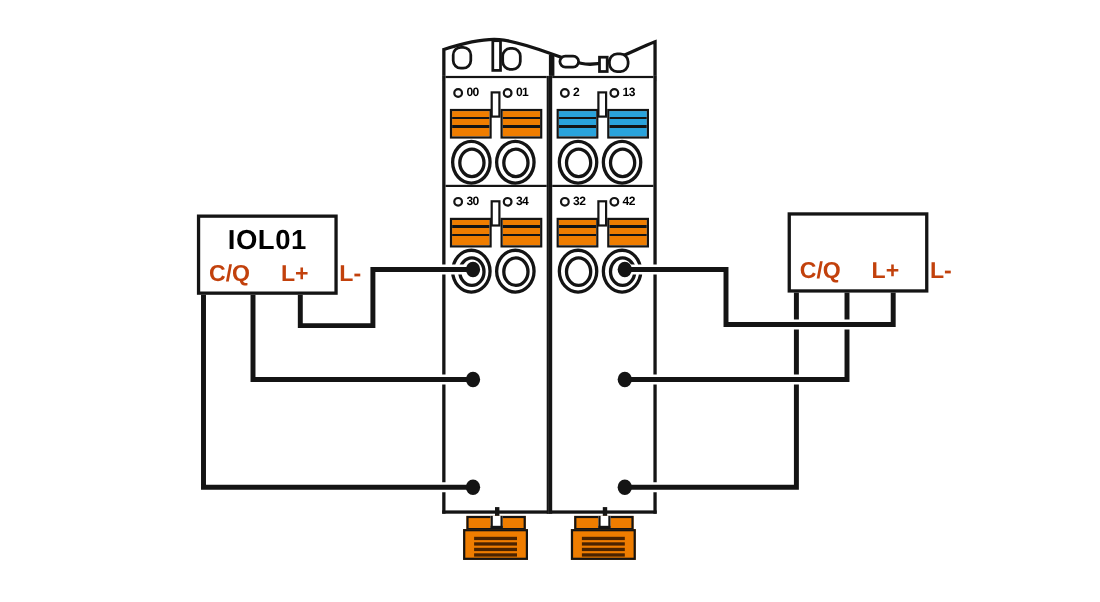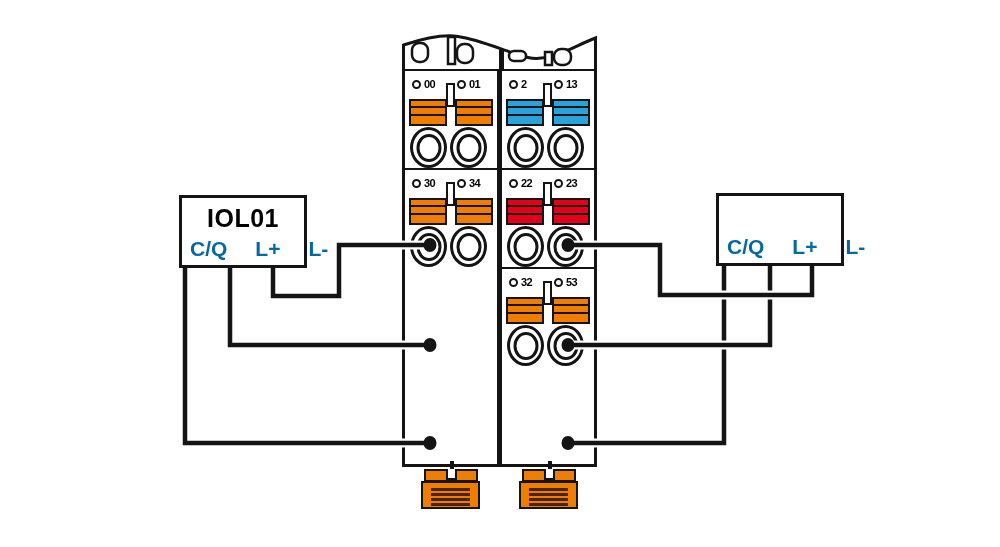--- a/index.html
+++ b/index.html
@@ -36,21 +36,21 @@
   .tick { position:absolute; width:4px; height:9px; background:#141414; }
   .cbar { position:absolute; top:469px; width:54px; height:13px; background:#EF7D00; border:2px solid #141414; }
   .cnotch { position:absolute; top:469px; width:11px; height:11px; background:#fff; border:2px solid #141414; border-top:none; }
   .cbody { position:absolute; top:481px; width:59px; height:28px; background:#EF7D00; border:2px solid #141414; }
   .cline { position:absolute; left:8px; right:8px; height:3px; background:#4a2300; }
 
   
   .device { position:absolute; width:128px; height:73px; border:3px solid #141414; background:#fff;margin-left:11px; }
   .device .title { text-align:center; font-size:25px; font-weight:bold; margin-top:6px; letter-spacing:0.5px; color:#000; }
   .device .trow { position:absolute; bottom:4px; left:0; right:0; display:flex; justify-content:space-between;
-                  padding:0 12px 0 8px; font-size:21px; font-weight:bold; color:#0369a1;gap:28px; }
+                  padding:0 12px 0 8px; font-size:21px; font-weight:bold; color:#c2410c;gap:28px; }
 
   svg { position:absolute; }
   .overlay { left:0; top:0; pointer-events:none; }
 </style>
 </head>
 <body>
 
 <div class="stage">
 
   <svg style="left:393px; top:26px;" width="212" height="48" viewBox="393 26 212 48">
@@ -124,50 +124,29 @@
       </div>
       <div class="clamp c1"></div>
       <div class="clamp c2"></div>
       <div class="term t1">
           <div class="tinner"></div>
         </div>
       <div class="term t2">
           <div class="tinner"></div>
         </div>
     </div>
-    <div class="row red">
-      <div class="labels">
-        <span class="half h1">
-            <span class="led"></span>
-            <span class="num">22</span>
-          </span>
-        <span class="half h2">
-            <span class="led"></span>
-            <span class="num">23</span>
-          </span>
-        <span class="vbar"></span>
-      </div>
-      <div class="clamp c1"></div>
-      <div class="clamp c2"></div>
-      <div class="term t1">
-          <div class="tinner"></div>
-        </div>
-      <div class="term t2">
-          <div class="tinner"></div>
-        </div>
-    </div>
     <div class="row orange">
       <div class="labels">
         <span class="half h1">
             <span class="led"></span>
             <span class="num">32</span>
           </span>
         <span class="half h2">
             <span class="led"></span>
-            <span class="num">53</span>
+            <span class="num">42</span>
           </span>
         <span class="vbar"></span>
       </div>
       <div class="clamp c1"></div>
       <div class="clamp c2"></div>
       <div class="term t1">
           <div class="tinner"></div>
         </div>
       <div class="term t2">
           <div class="tinner"></div>

